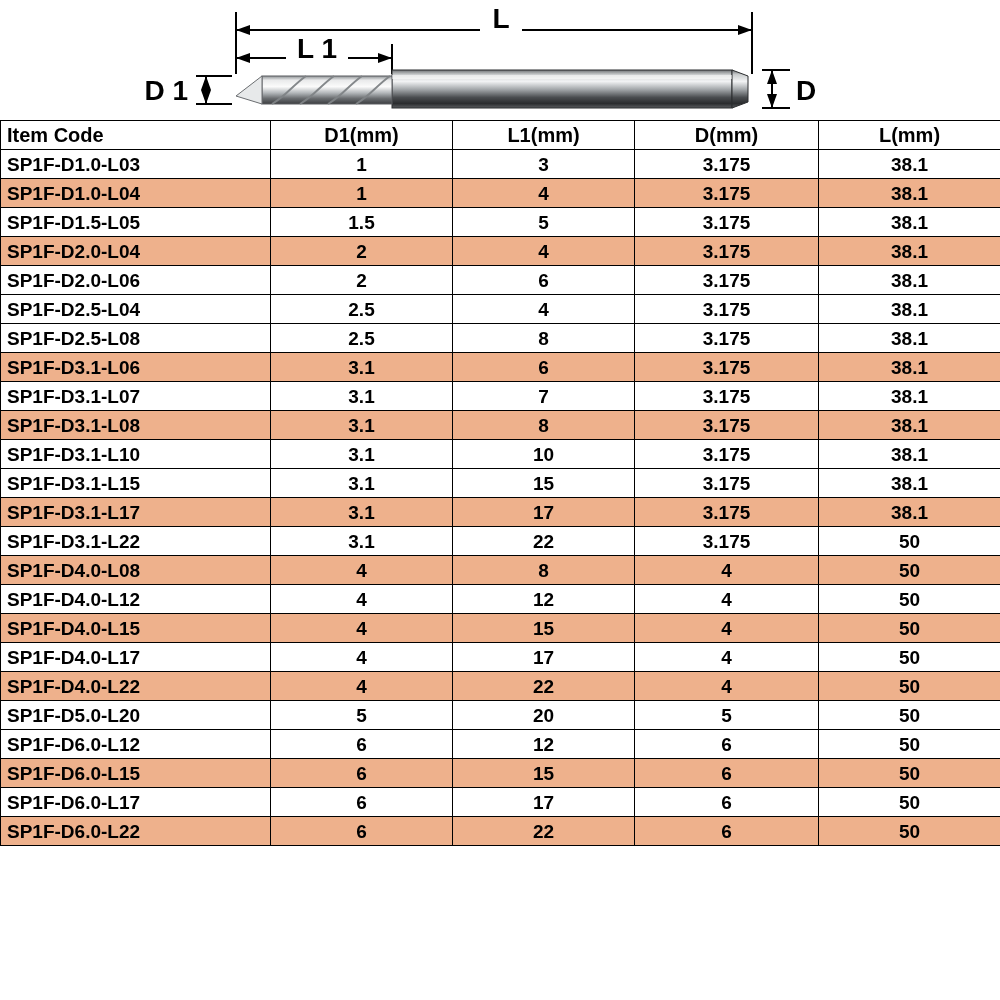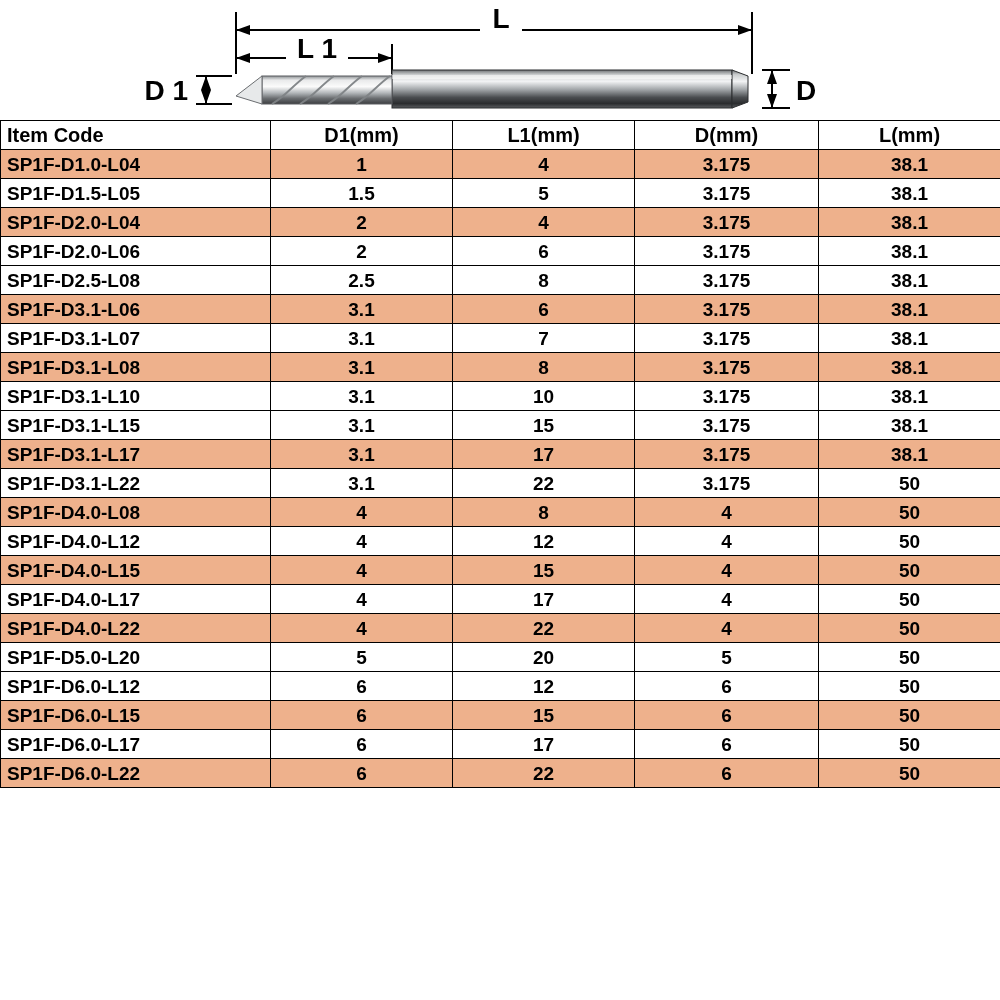--- a/index.html
+++ b/index.html
@@ -161,20 +161,27 @@
     <thead>
       <tr>
         <th class="left hdr-code">Item Code</th>
         <th>D1(mm)</th>
         <th>L1(mm)</th>
         <th>D(mm)</th>
         <th>L(mm)</th>
       </tr>
     </thead>
     <tbody id="tbody">
+        <tr class="odd">
+          <td class="left">SP1F-D1.0-L03</td>
+          <td>1</td>
+          <td>3</td>
+          <td>3.175</td>
+          <td>38.1</td>
+        </tr>
         <tr class="even">
           <td class="left">SP1F-D1.0-L04</td>
           <td>1</td>
           <td>4</td>
           <td>3.175</td>
           <td>38.1</td>
         </tr>
         <tr class="odd">
           <td class="left">SP1F-D1.5-L05</td>
           <td>1.5</td>
@@ -186,20 +193,27 @@
           <td class="left">SP1F-D2.0-L04</td>
           <td>2</td>
           <td>4</td>
           <td>3.175</td>
           <td>38.1</td>
         </tr>
         <tr class="odd">
           <td class="left">SP1F-D2.0-L06</td>
           <td>2</td>
           <td>6</td>
+          <td>3.175</td>
+          <td>38.1</td>
+        </tr>
+        <tr class="odd">
+          <td class="left">SP1F-D2.5-L04</td>
+          <td>2.5</td>
+          <td>4</td>
           <td>3.175</td>
           <td>38.1</td>
         </tr>
         <tr class="odd">
           <td class="left">SP1F-D2.5-L08</td>
           <td>2.5</td>
           <td>8</td>
           <td>3.175</td>
           <td>38.1</td>
         </tr>

